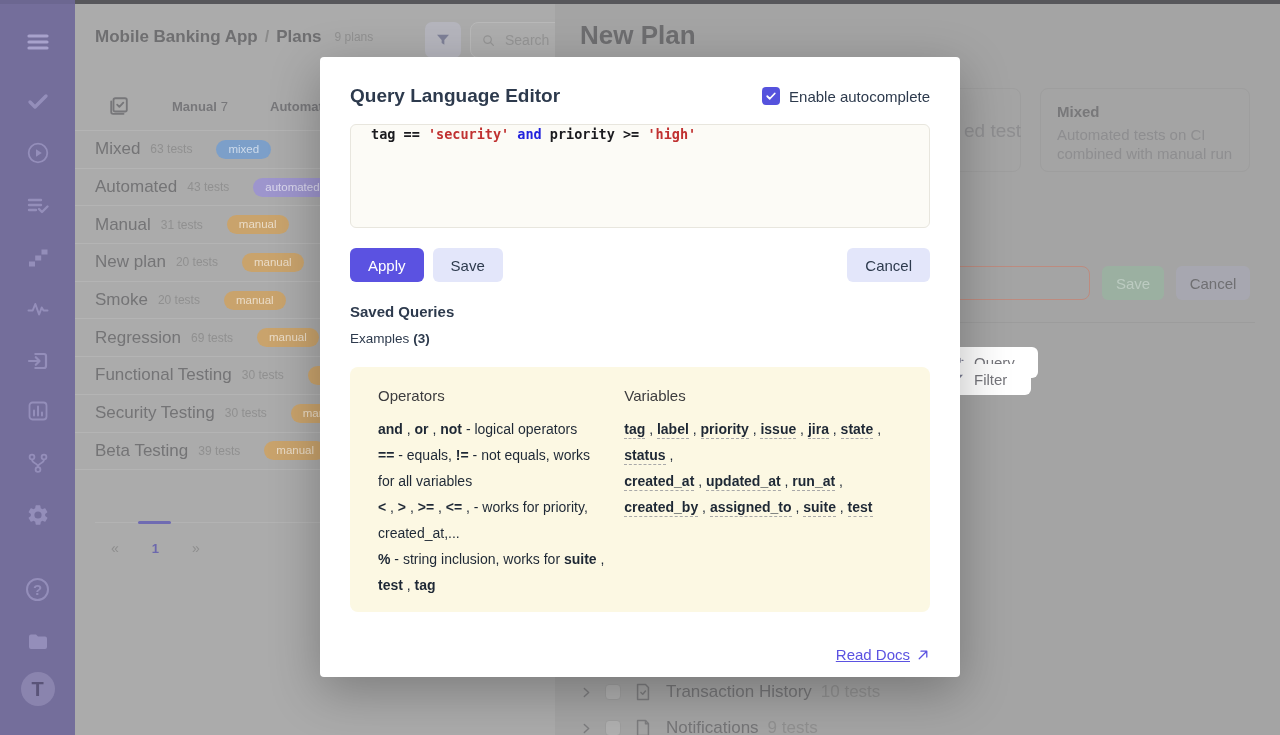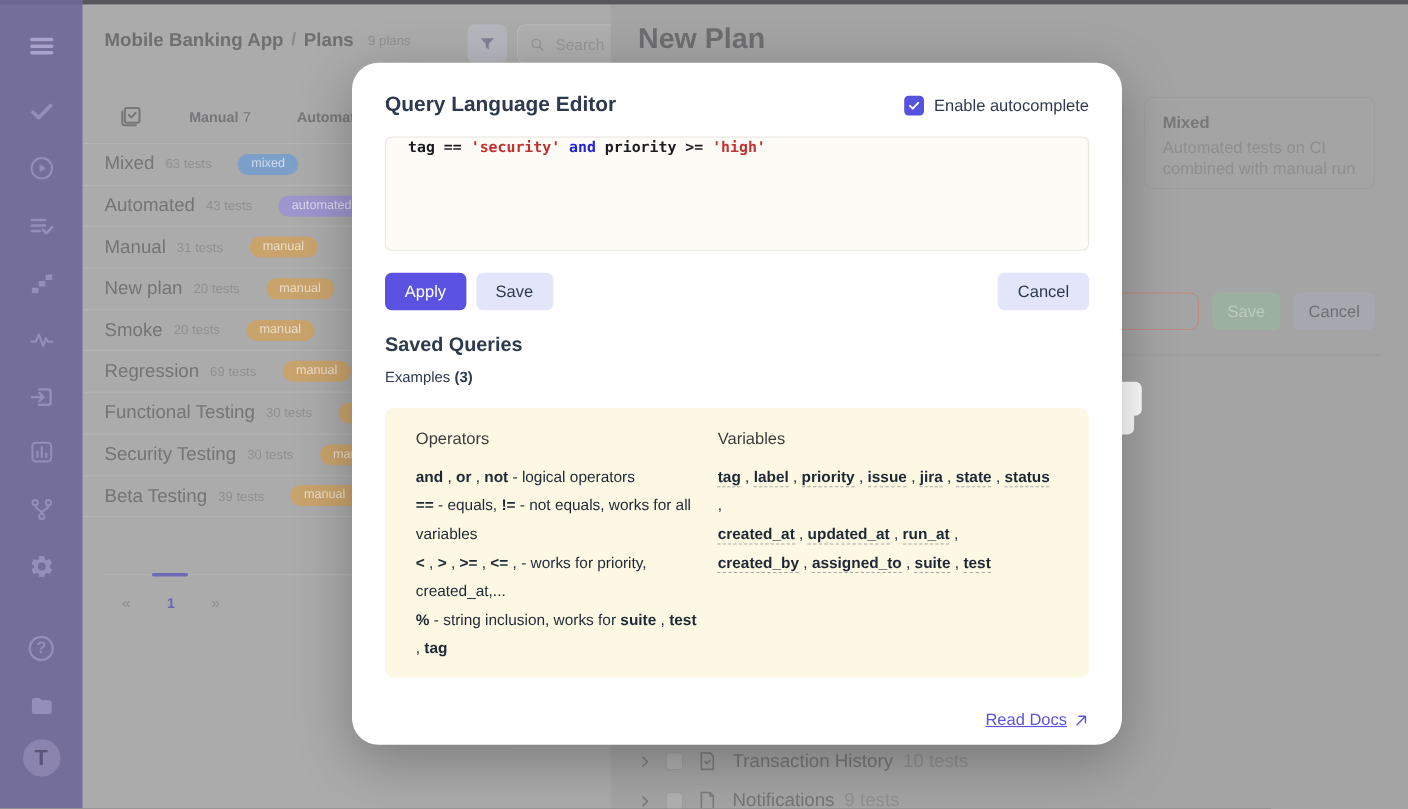--- a/index.html
+++ b/index.html
@@ -58,21 +58,21 @@
   .pager .pg { cursor:pointer; }
   .pager .arrow { color:#8e8e8e; font-size:14px; }
   .pager .num { color:#6c68ad; font-weight:700; }
   .pg-prev { margin-left:36px; } .pg-num { margin-left:33px; } .pg-next { margin-left:33px; }
 
   
   .main { position:absolute; left:555px; top:0; width:725px; height:735px; z-index:1; }
   .page-title { position:absolute; left:25px; top:20px; font-size:26px; font-weight:700; color:#6e6e70; }
   .card { position:absolute; border:1px solid #9e9e9e; border-radius:8px; background:transparent; }
   .card-frag { left:330px; top:88px; width:136px; height:84px; }
-  .card-frag .frag-text { position:absolute; left:78px; top:31px; font-size:12px; color:#8e8e90; white-space:nowrap; }
+  .card-frag .frag-text { position:absolute; left:78px; top:31px; font-size:19px; color:#8e8e90; white-space:nowrap; }
   .card-mixed { left:485px; top:88px; width:210px; height:84px; padding:14px 16px; }
   .card-mixed .card-title { font-size:15px; font-weight:700; color:#78787a; margin-bottom:5px; }
   .card-mixed .card-desc  { font-size:15px; color:#8e8e90; line-height:19px; }
   .bg-input { position:absolute; left:385px; top:266px; width:150px; height:34px;
               border:1px solid #bd8b7f; border-radius:8px; background:transparent; }
   .bg-btn { position:absolute; top:266px; height:34px; border:none; border-radius:6px; font-size:15px;
             font-family:"Liberation Sans",sans-serif; cursor:pointer; }
   .bg-save   { left:547px; width:62px; background:#9bb0a1; color:#bccbc1; }
   .bg-cancel { left:621px; width:74px; background:#a7a7b0; color:#6f6f72; }
   .bg-divider { position:absolute; left:25px; right:25px; top:322px; border-top:1px solid #9c9c9c; }
@@ -82,42 +82,42 @@
   .btn-query  { top:347px; width:103px; }
   .btn-filter { top:364px; width:96px; }
   .suite-row { position:absolute; left:25px; display:flex; align-items:center; }
   .suite-chevron { color:#7c7c7e; display:flex; } .suite-chevron svg { width:13px; height:13px; }
   .suite-check { width:16px; height:16px; border:1px solid #9e9e9e; border-radius:4px; background:#b0b0b0; margin-left:12px; }
   .suite-doc { color:#7c7c7e; margin-left:12px; display:flex; } .suite-doc svg { width:20px; height:20px; }
   .suite-name { font-size:17px; color:#757577; margin-left:13px; white-space:nowrap; }
   .suite-count { font-size:17px; color:#909090; margin-left:9px; white-space:nowrap; }
 
   
-  .modal { position:absolute; left:320px; top:57px; width:700px; height:620px; background:#fff;
-           border-radius:24px; box-shadow:0 14px 50px rgba(0,0,0,.28); z-index:10; padding:28px 30px; }
+  .modal { position:absolute; left:320px; top:57px; width:640px; height:620px; background:#fff;
+           border-radius:4px; box-shadow:0 14px 50px rgba(0,0,0,.28); z-index:10; padding:28px 30px; }
   .m-head { display:flex; align-items:center; }
   .m-title { font-size:19px; font-weight:700; color:#2d3a4d; }
   .m-auto { margin-left:auto; display:flex; align-items:center; gap:9px; cursor:pointer; }
   .m-checkbox { width:18px; height:18px; border-radius:4px; background:#5552dd; display:flex;
                 align-items:center; justify-content:center; color:#fff; }
   .m-checkbox svg { width:12px; height:12px; }
   .m-auto-label { font-size:15px; color:#2d3a4d; }
   .m-editor { margin-top:17px; height:104px; background:#fcfbf6; border:1px solid #e8e6de; border-radius:6px;
               padding:1px 20px; cursor:text; }
   .m-code { font-family:"DejaVu Sans Mono","Liberation Mono",monospace; font-size:13.5px; font-weight:700;
             color:#1b1b1f; white-space:pre; }
   .m-code .seg-str { color:#c03131; }
   .m-code .seg-kw  { color:#2222dd; }
   .m-actions { margin-top:20px; display:flex; gap:9px; }
   .m-btn { height:34px; border:none; border-radius:6px; font-size:15px; padding:0 18px; cursor:pointer;
            font-family:"Liberation Sans",sans-serif; }
   .m-apply { background:#5b52e1; color:#fff; }
   .m-save, .m-cancel { background:#e3e6fa; color:#2d3a4d; }
   .m-cancel { margin-left:auto; }
-  .m-saved { margin-top:21px; font-size:18px; font-weight:700; color:#2d3a4d; cursor:pointer; }
+  .m-saved { margin-top:21px; font-size:15px; font-weight:700; color:#2d3a4d; cursor:pointer; }
   .m-examples { margin-top:11px; font-size:13.5px; color:#2d3a4d; cursor:pointer; }
   .m-examples .ex-count { font-weight:700; margin-left:4px; }
   .m-help { margin-top:21px; background:#fcf8e3; border-radius:8px; padding:20px 28px 14px;
             display:grid; grid-template-columns:47% 53%; }
   .h-col-title { font-size:15px; color:#3c3c3e; margin-bottom:12px; }
   .h-col p { font-size:14px; color:#1e2835; line-height:26px; }
   .h-col .seg-b  { font-weight:700; }
   .h-col .seg-bu { font-weight:700; border-bottom:1px dashed #a9a9a9; padding-bottom:1px; }
   .h-col-left { padding-right:14px; }
   .m-docs { position:absolute; right:30px; bottom:14px; display:flex; align-items:center; gap:6px;

